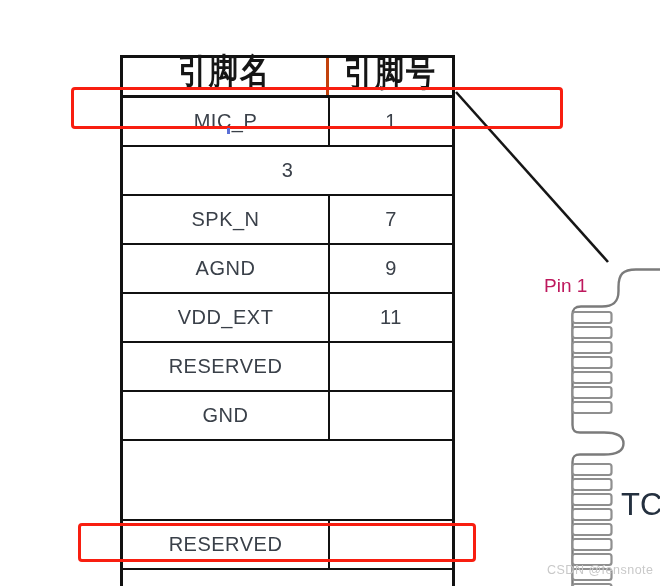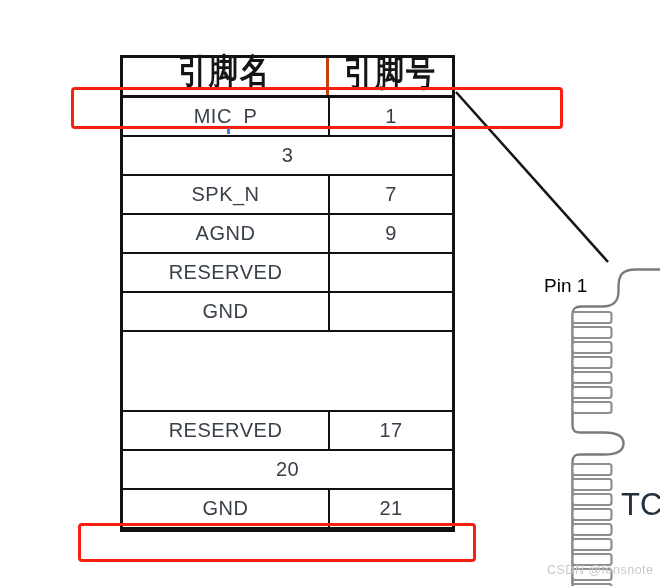--- a/index.html
+++ b/index.html
@@ -34,21 +34,21 @@
     font-weight: bold;
     font-size: 29px;
     letter-spacing: 2px;
     color: #151515;
     overflow: visible;
   }
   .thead .th span { display: inline-block; transform: scaleY(1.22); transform-origin: center 80%; }
   .thead .th.name { width: 206px; border-right: 3px solid #c2410c; }
   .thead .th.num  { flex: 1; align-items: center; }
 
-  .trow { display: flex; height: 39px; border-bottom: 2px solid #111111; }
+  .trow { display: flex; height: 49px; border-bottom: 2px solid #111111; }
   .trow .cell {
     display: flex;
     align-items: center;
     justify-content: center;
     font-size: 20px;
     color: #3a4049;
     letter-spacing: 0.5px;
   }
   .trow .cell.name { width: 207px; border-right: 2px solid #111111; }
   .trow .cell.num  { flex: 1; }
@@ -81,21 +81,21 @@
     left: 0; top: 0;
     width: 660px; height: 586px;
     z-index: 4;
     pointer-events: none;
   }
 
   .pin1-label {
     position: absolute;
     left: 544px; top: 275px;
     font-size: 19px;
-    color: #000000;
+    color: #be185d;
     z-index: 4;
     white-space: nowrap;
   }
   .tc-label {
     position: absolute;
     left: 621px; top: 487px;
     font-size: 31px;
     color: #24303f;
     z-index: 4;
     white-space: nowrap;
@@ -134,33 +134,36 @@
     </div>
     <div class="trow">
       <div class="cell name">SPK_N</div>
       <div class="cell num">7</div>
     </div>
     <div class="trow">
       <div class="cell name">AGND</div>
       <div class="cell num">9</div>
     </div>
     <div class="trow">
+      <div class="cell name">VDD_EXT</div>
+      <div class="cell num">11</div>
+    </div>
+    <div class="trow">
       <div class="cell name">RESERVED</div>
     </div>
     <div class="trow">
       <div class="cell name">GND</div>
     </div>
 
     <div class="trow spacer">
       <div class="cell name"></div>
     </div>
 
     <div class="trow">
       <div class="cell name">RESERVED</div>
-      <div class="cell num">17</div>
     </div>
     <div class="trow">
       <div class="cell num">20</div>
     </div>
     <div class="trow">
       <div class="cell name">GND</div>
       <div class="cell num">21</div>
     </div>
   </div>
 

